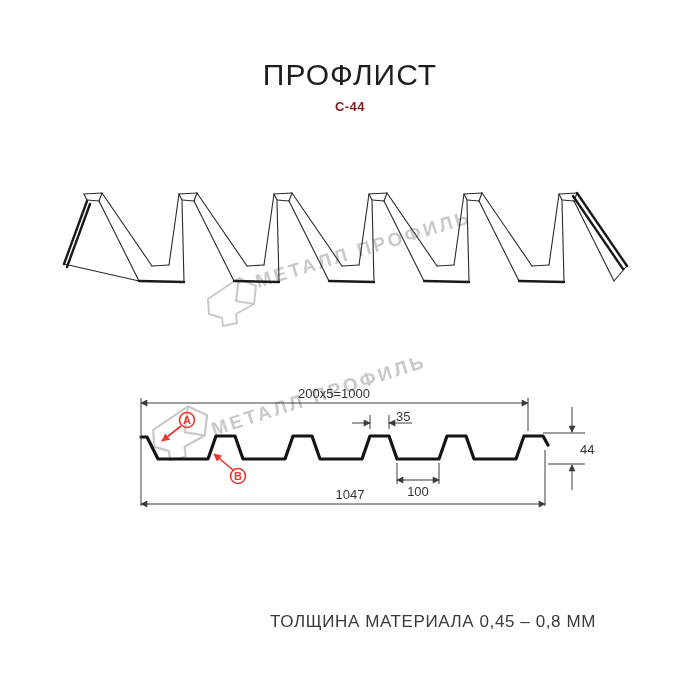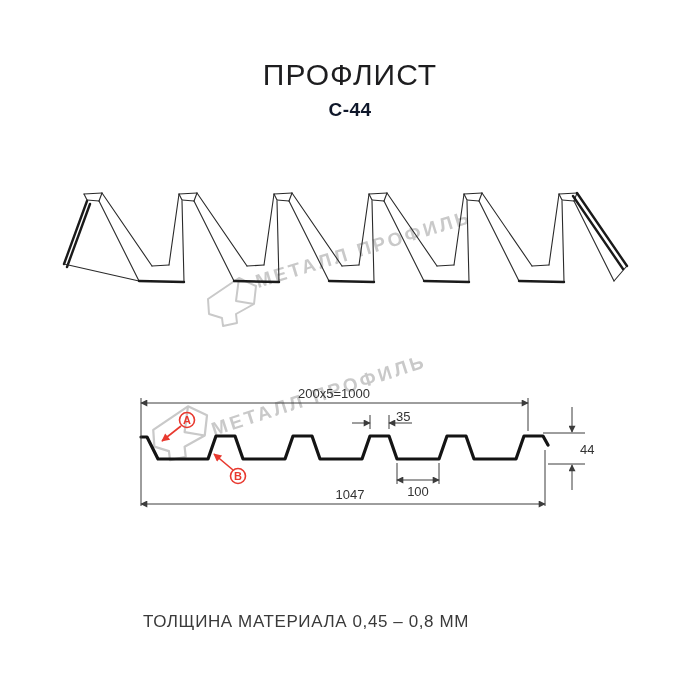--- a/index.html
+++ b/index.html
@@ -1,23 +1,23 @@
 <!DOCTYPE html>
 <html><head>
 <meta charset="utf-8">
 <style>
   html,body{margin:0;padding:0;background:#ffffff;}
   .page{position:relative;width:700px;height:700px;background:#ffffff;overflow:hidden;
         font-family:"Liberation Sans", sans-serif;}
   .title{position:absolute;top:58px;left:0;width:700px;text-align:center;
          font-size:30px;font-weight:400;letter-spacing:1px;color:#1d1d1f;}
   .subtitle{position:absolute;top:99px;left:0;width:700px;text-align:center;
-            font-size:19px;font-weight:700;letter-spacing:0.5px;color:#0f172a;}
-  .footer-note{position:absolute;top:612px;left:0;width:596px;text-align:center;
-               font-size:17px;font-weight:400;letter-spacing:0.6px;color:#3a3a3a;margin-left:8px;}
+            font-size:13px;font-weight:700;letter-spacing:0.5px;color:#7f1d1d;}
+  .footer-note{position:absolute;top:612px;left:0;width:596px;text-align:right;
+               font-size:17px;font-weight:400;letter-spacing:0.6px;color:#3a3a3a;}
   svg{position:absolute;top:0;left:0;}
   .thin{stroke:#2a2a2a;stroke-width:1.1;fill:none;stroke-linecap:round;}
   .bold3d{stroke:#1a1a1a;stroke-width:2.4;fill:none;stroke-linecap:round;}
   .profile{stroke:#141414;stroke-width:3.2;fill:none;stroke-linejoin:round;stroke-linecap:round;}
   .dim{stroke:#3c3c3c;stroke-width:1;fill:none;}
   .dimtxt{font-family:"Liberation Sans",sans-serif;font-size:13px;fill:#333;}
   .red{stroke:#e8392f;stroke-width:1.6;fill:none;}
   .redtxt{font-family:"Liberation Sans",sans-serif;font-size:11px;font-weight:700;fill:#e8392f;}
   .wm-text{font-family:"Liberation Sans",sans-serif;font-size:19px;font-weight:700;
            letter-spacing:3px;fill:#c9c9c9;}

